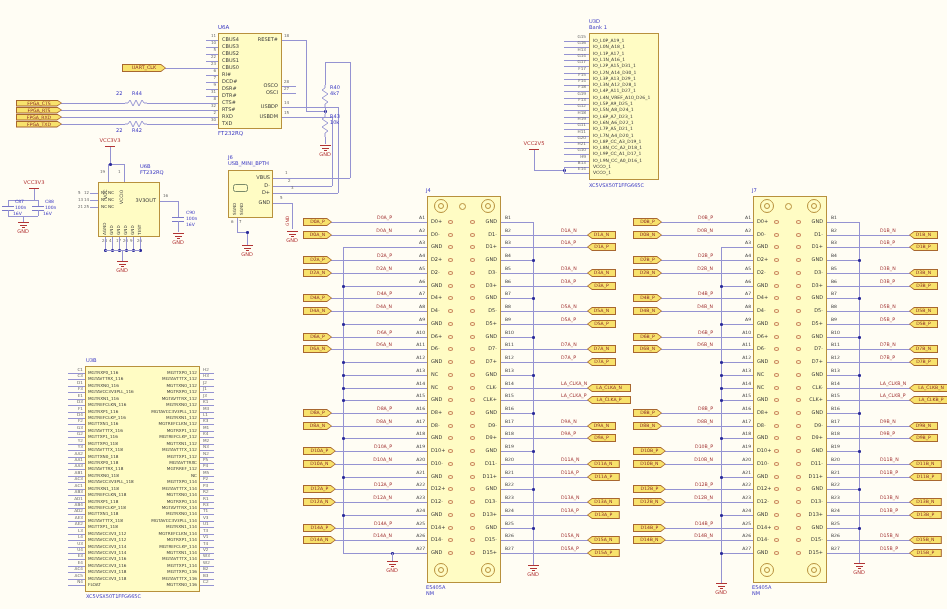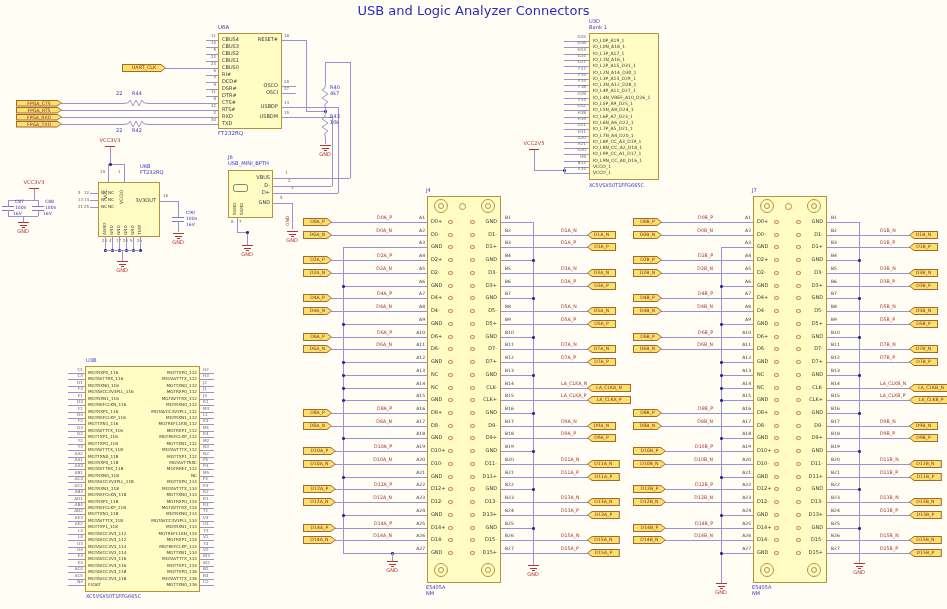--- a/index.html
+++ b/index.html
@@ -24,21 +24,20 @@
   .flagin{position:absolute;}
   .flagtx{position:absolute;inset:0;text-align:center;color:#8b2b2b;}
   .rot{transform:rotate(-90deg);transform-origin:0 0;}
   .usb{position:absolute;border:1px solid #7a8a6a;border-radius:2.5px;box-sizing:border-box;}
   svg{position:absolute;overflow:visible;}
 </style>
 </head>
 <body>
 
 <div id="canvas" style="--chip-fill: #fffcc4; --chip-border: #b8913d; --wire: #9593d2; --net-text: #a53b3b; --ref-text: #3a38c2; --pin-text: #3a3a3a; --pin-num: #666666; --flag-fill: #f8e26c; --flag-border: #a8672f; --ground: #b23434; --title-text: #2b2bc0; --resistor: #8f8dd0; --pad-outline: #c8825a;">
-  <div class="title">USB and Logic Analyzer Connectors</div>
 <div class="w" style="left: 163px; top: 68px; width: 55px; height: 1px;"></div>
     <div class="w" style="left: 60px; top: 103px; width: 65px; height: 1px;"></div>
     <svg width="22" height="8" style="left: 125px; top: 99px;">
       <polyline points="0,4 3,4 5,1 8,7 11,1 14,7 17,1 19,4 22,4" fill="none" stroke="#8f8dd0" stroke-width="0.9"></polyline>
     </svg>
     <div class="w" style="left: 147px; top: 103px; width: 71px; height: 1px;"></div>
     <div class="w" style="left: 60px; top: 110px; width: 158px; height: 1px;"></div>
     <div class="w" style="left: 60px; top: 117px; width: 158px; height: 1px;"></div>
     <div class="w" style="left: 60px; top: 124px; width: 65px; height: 1px;"></div>
     <svg width="22" height="8" style="left: 125px; top: 120px;">

